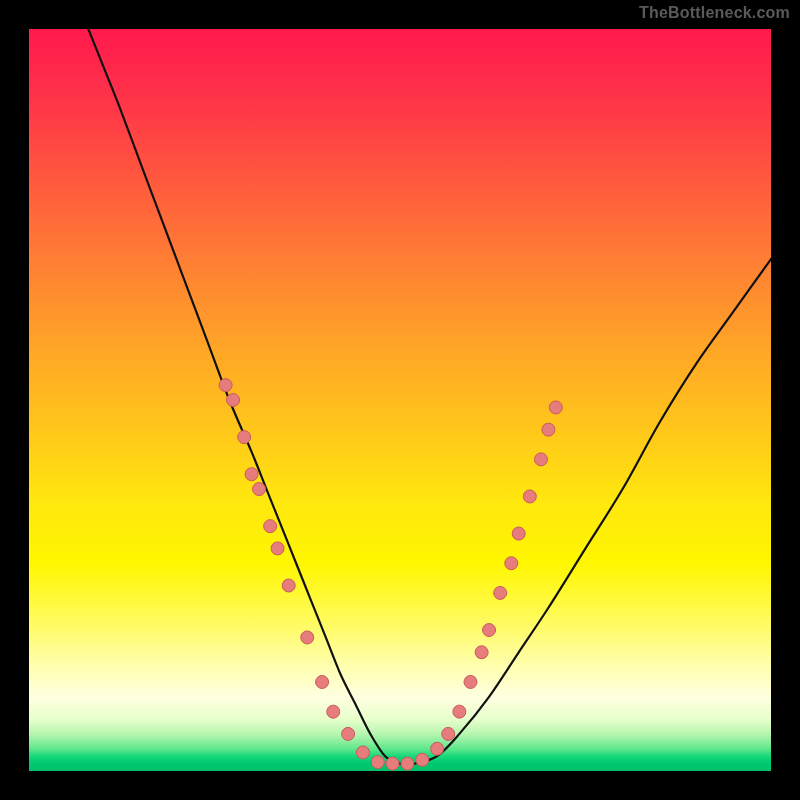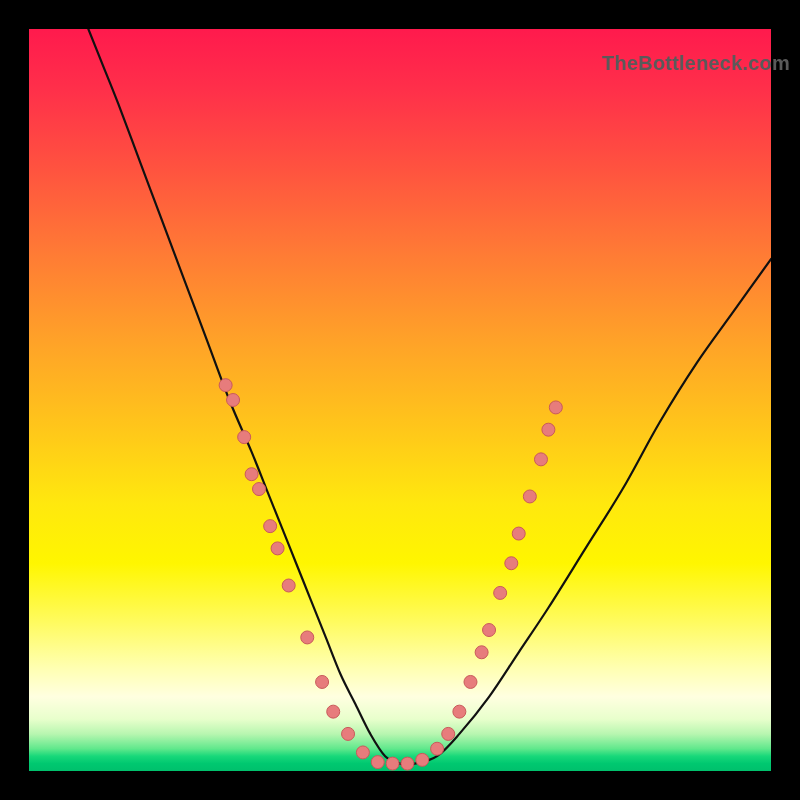--- a/index.html
+++ b/index.html
@@ -48,25 +48,24 @@
     left: 0;
     top: 0;
     width: 742px;
     height: 742px;
   }
   .watermark {
     position: absolute;
     top: 4px;
     right: 10px;
     font-family: Arial, Helvetica, sans-serif;
-    font-size: 20px;
+    font-size: 16px;
     font-weight: 600;
     color: #5a5a5a;
     letter-spacing: 0.2px;
-    margin-top: 48px;
   }
 </style>
 </head>
 <body>
 
 <div class="stage">
   <div class="plot">
     <svg class="curve" viewBox="0 0 742 742" preserveAspectRatio="none">
       <path id="curve-path" fill="none" stroke="#111111" stroke-width="2.2" stroke-linecap="round" d="M59.36,0.00 C61.83,6.18 69.25,24.73 74.20,37.10 C79.15,49.47 82.86,58.12 89.04,74.20 C95.22,90.28 103.88,113.77 111.30,133.56 C118.72,153.35 126.14,173.13 133.56,192.92 C140.98,212.71 148.40,232.49 155.82,252.28 C163.24,272.07 170.66,291.85 178.08,311.64 C185.50,331.43 192.92,352.45 200.34,371.00 C207.76,389.55 216.42,408.10 222.60,422.94 C228.78,437.78 232.49,447.67 237.44,460.04 C242.39,472.41 247.33,484.77 252.28,497.14 C257.23,509.51 262.17,521.87 267.12,534.24 C272.07,546.61 277.01,558.97 281.96,571.34 C286.91,583.71 291.85,596.07 296.80,608.44 C301.75,620.81 306.69,634.41 311.64,645.54 C316.59,656.67 321.53,665.33 326.48,675.22 C331.43,685.11 336.37,696.24 341.32,704.90 C346.27,713.56 351.21,722.21 356.16,727.16 C361.11,732.11 366.05,733.34 371.00,734.58 C375.95,735.82 379.66,735.82 385.84,734.58 C392.02,733.34 400.68,732.11 408.10,727.16 C415.52,722.21 421.70,714.79 430.36,704.90 C439.02,695.01 450.15,681.40 460.04,667.80 C469.93,654.20 479.83,638.12 489.72,623.28 C499.61,608.44 508.27,596.07 519.40,578.76 C530.53,561.45 544.13,539.19 556.50,519.40 C568.87,499.61 581.23,481.06 593.60,460.04 C605.97,439.02 618.33,414.28 630.70,393.26 C643.07,372.24 655.43,352.45 667.80,333.90 C680.17,315.35 692.53,299.27 704.90,281.96 C717.27,264.65 735.82,238.68 742.00,230.02"></path>
       <g id="markers">

